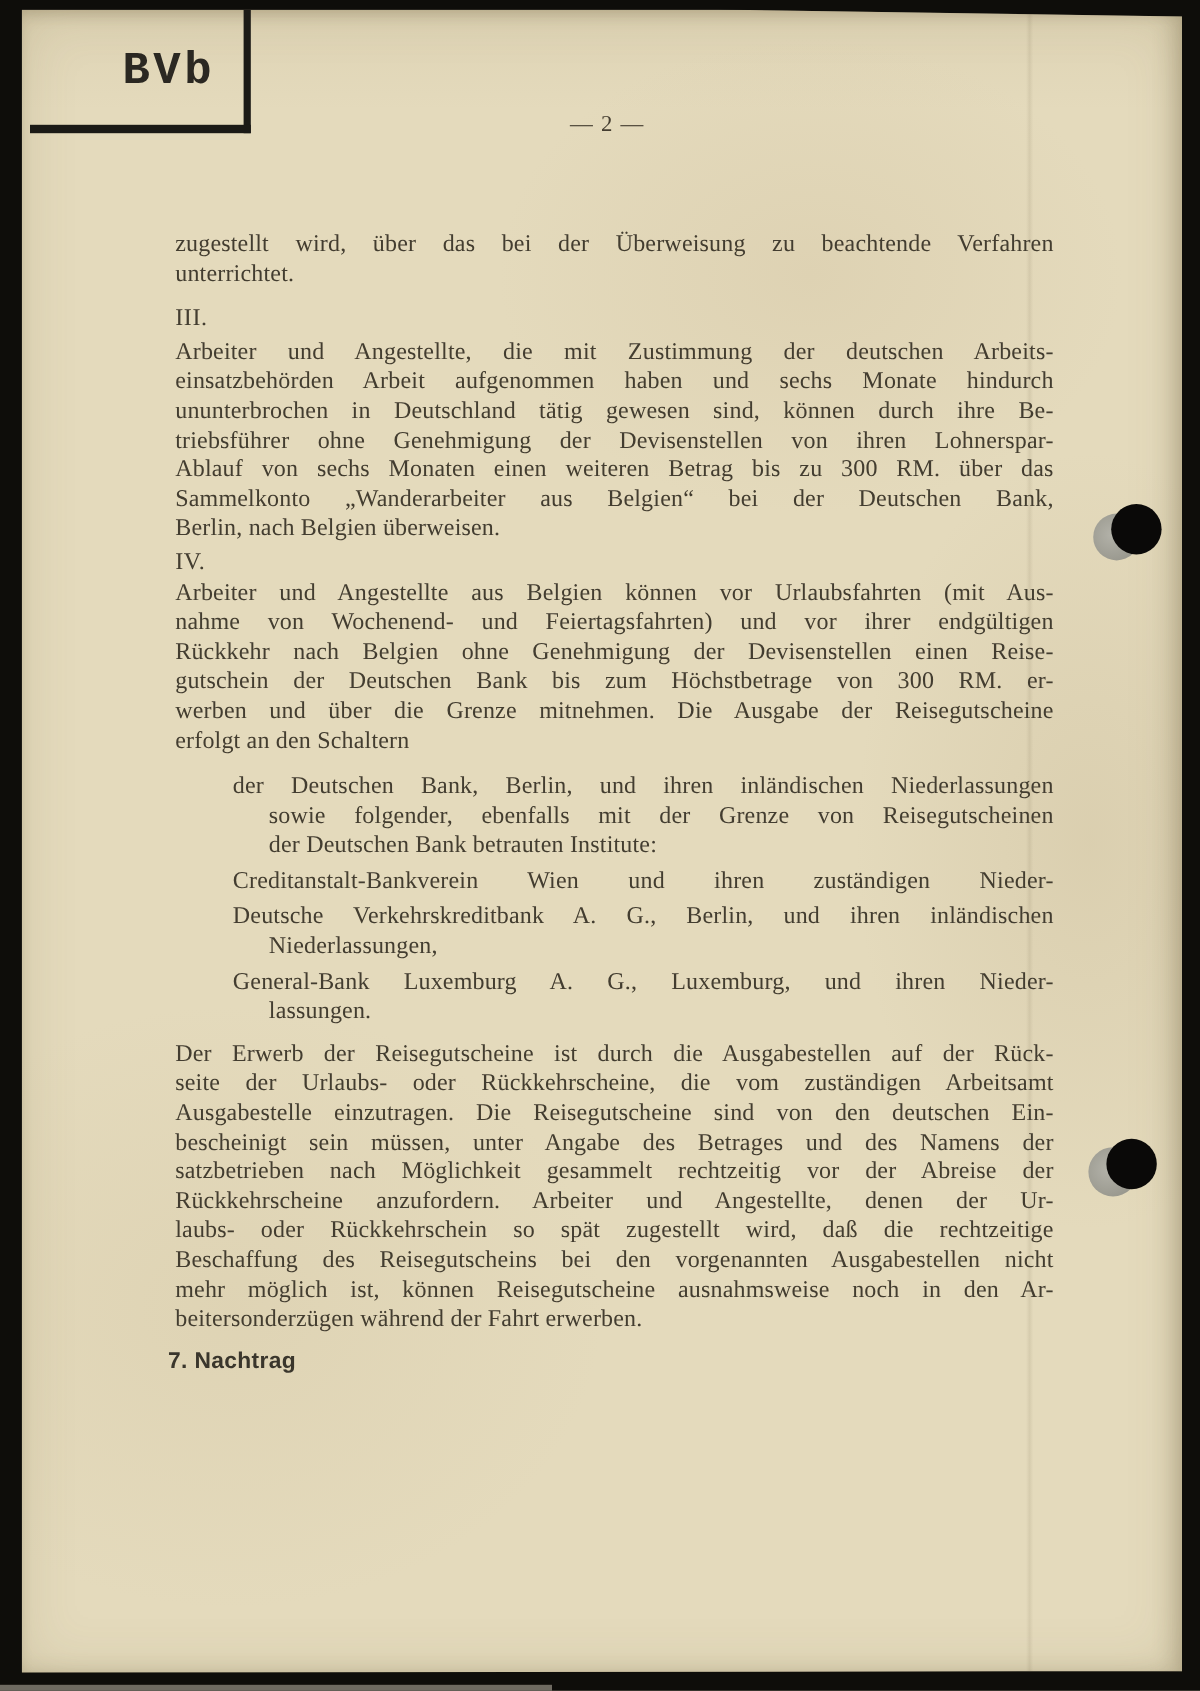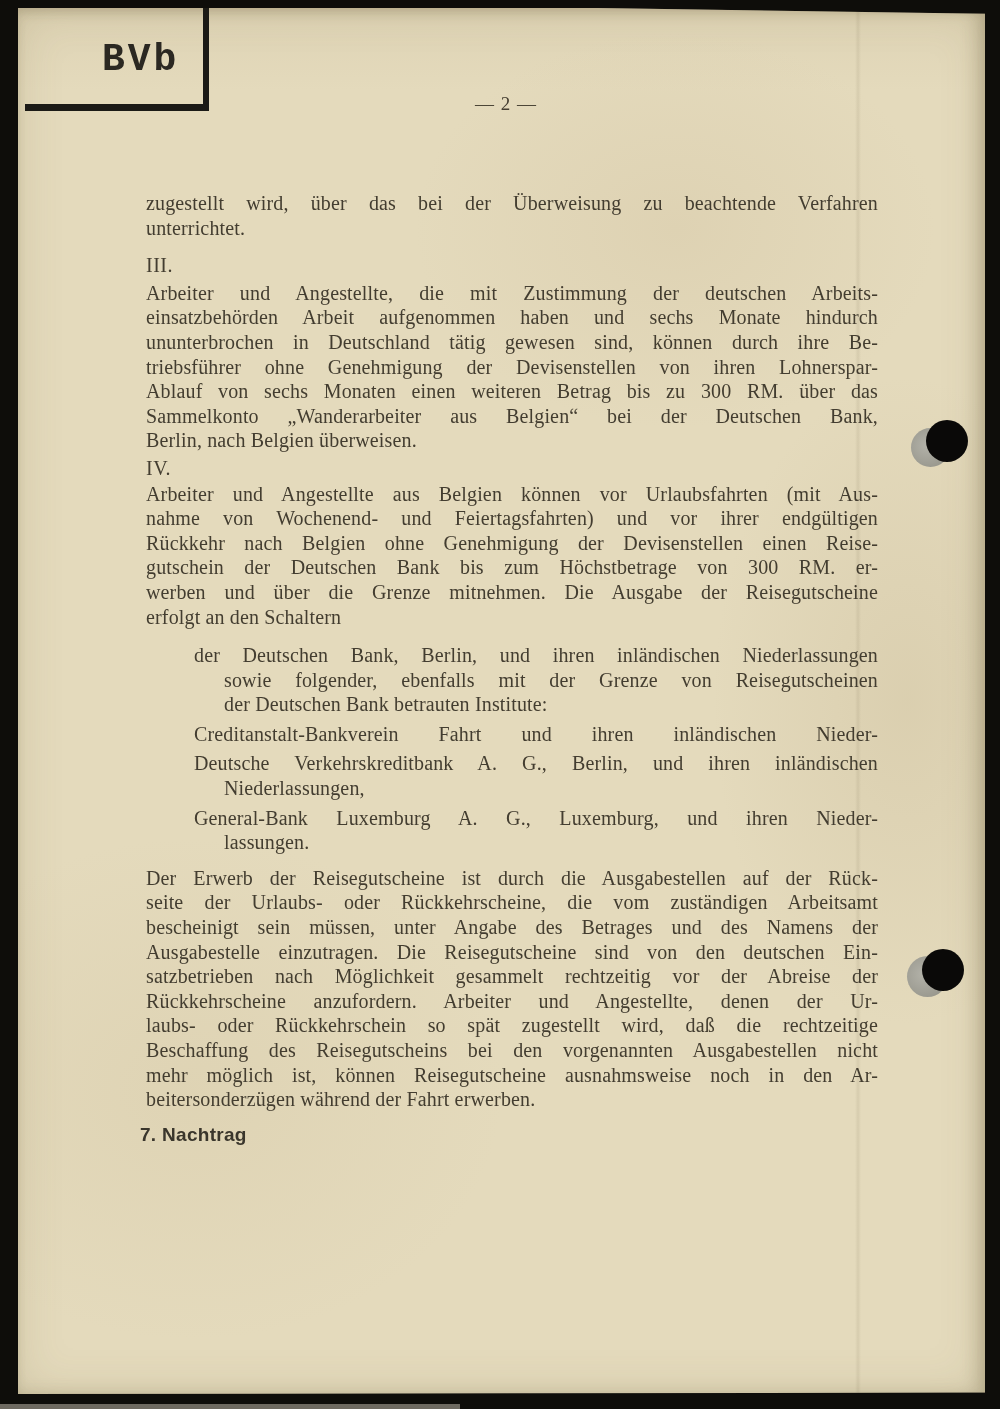--- a/index.html
+++ b/index.html
@@ -122,38 +122,38 @@
           <div class="tline last">erfolgt an den Schaltern</div>
         </div>
 
       <div class="para list-item m-item1">
           <div class="tline">der Deutschen Bank, Berlin, und ihren inländischen Niederlassungen</div>
           <div class="tline">sowie folgender, ebenfalls mit der Grenze von Reisegutscheinen</div>
           <div class="tline last">der Deutschen Bank betrauten Institute:</div>
         </div>
 
       <div class="para list-item m-item">
-          <div class="tline">Creditanstalt-Bankverein Fahrt und ihren inländischen Nieder-</div>
+          <div class="tline">Creditanstalt-Bankverein Wien und ihren zuständigen Nieder-</div>
         </div>
 
       <div class="para list-item m-item">
           <div class="tline">Deutsche Verkehrskreditbank A. G., Berlin, und ihren inländischen</div>
           <div class="tline last">Niederlassungen,</div>
         </div>
 
       <div class="para list-item m-item">
           <div class="tline">General-Bank Luxemburg A. G., Luxemburg, und ihren Nieder-</div>
           <div class="tline last">lassungen.</div>
         </div>
 
       <div class="para m-acq">
           <div class="tline">Der Erwerb der Reisegutscheine ist durch die Ausgabestellen auf der Rück-</div>
           <div class="tline">seite der Urlaubs- oder Rückkehrscheine, die vom zuständigen Arbeitsamt</div>
+          <div class="tline">Ausgabestelle einzutragen. Die Reisegutscheine sind von den deutschen Ein-</div>
           <div class="tline">bescheinigt sein müssen, unter Angabe des Betrages und des Namens der</div>
-          <div class="tline">Ausgabestelle einzutragen. Die Reisegutscheine sind von den deutschen Ein-</div>
           <div class="tline">satzbetrieben nach Möglichkeit gesammelt rechtzeitig vor der Abreise der</div>
           <div class="tline">Rückkehrscheine anzufordern. Arbeiter und Angestellte, denen der Ur-</div>
           <div class="tline">laubs- oder Rückkehrschein so spät zugestellt wird, daß die rechtzeitige</div>
           <div class="tline">Beschaffung des Reisegutscheins bei den vorgenannten Ausgabestellen nicht</div>
           <div class="tline">mehr möglich ist, können Reisegutscheine ausnahmsweise noch in den Ar-</div>
           <div class="tline last">beitersonderzügen während der Fahrt erwerben.</div>
         </div>
 
 
       <div class="footer-label">7. Nachtrag</div>

